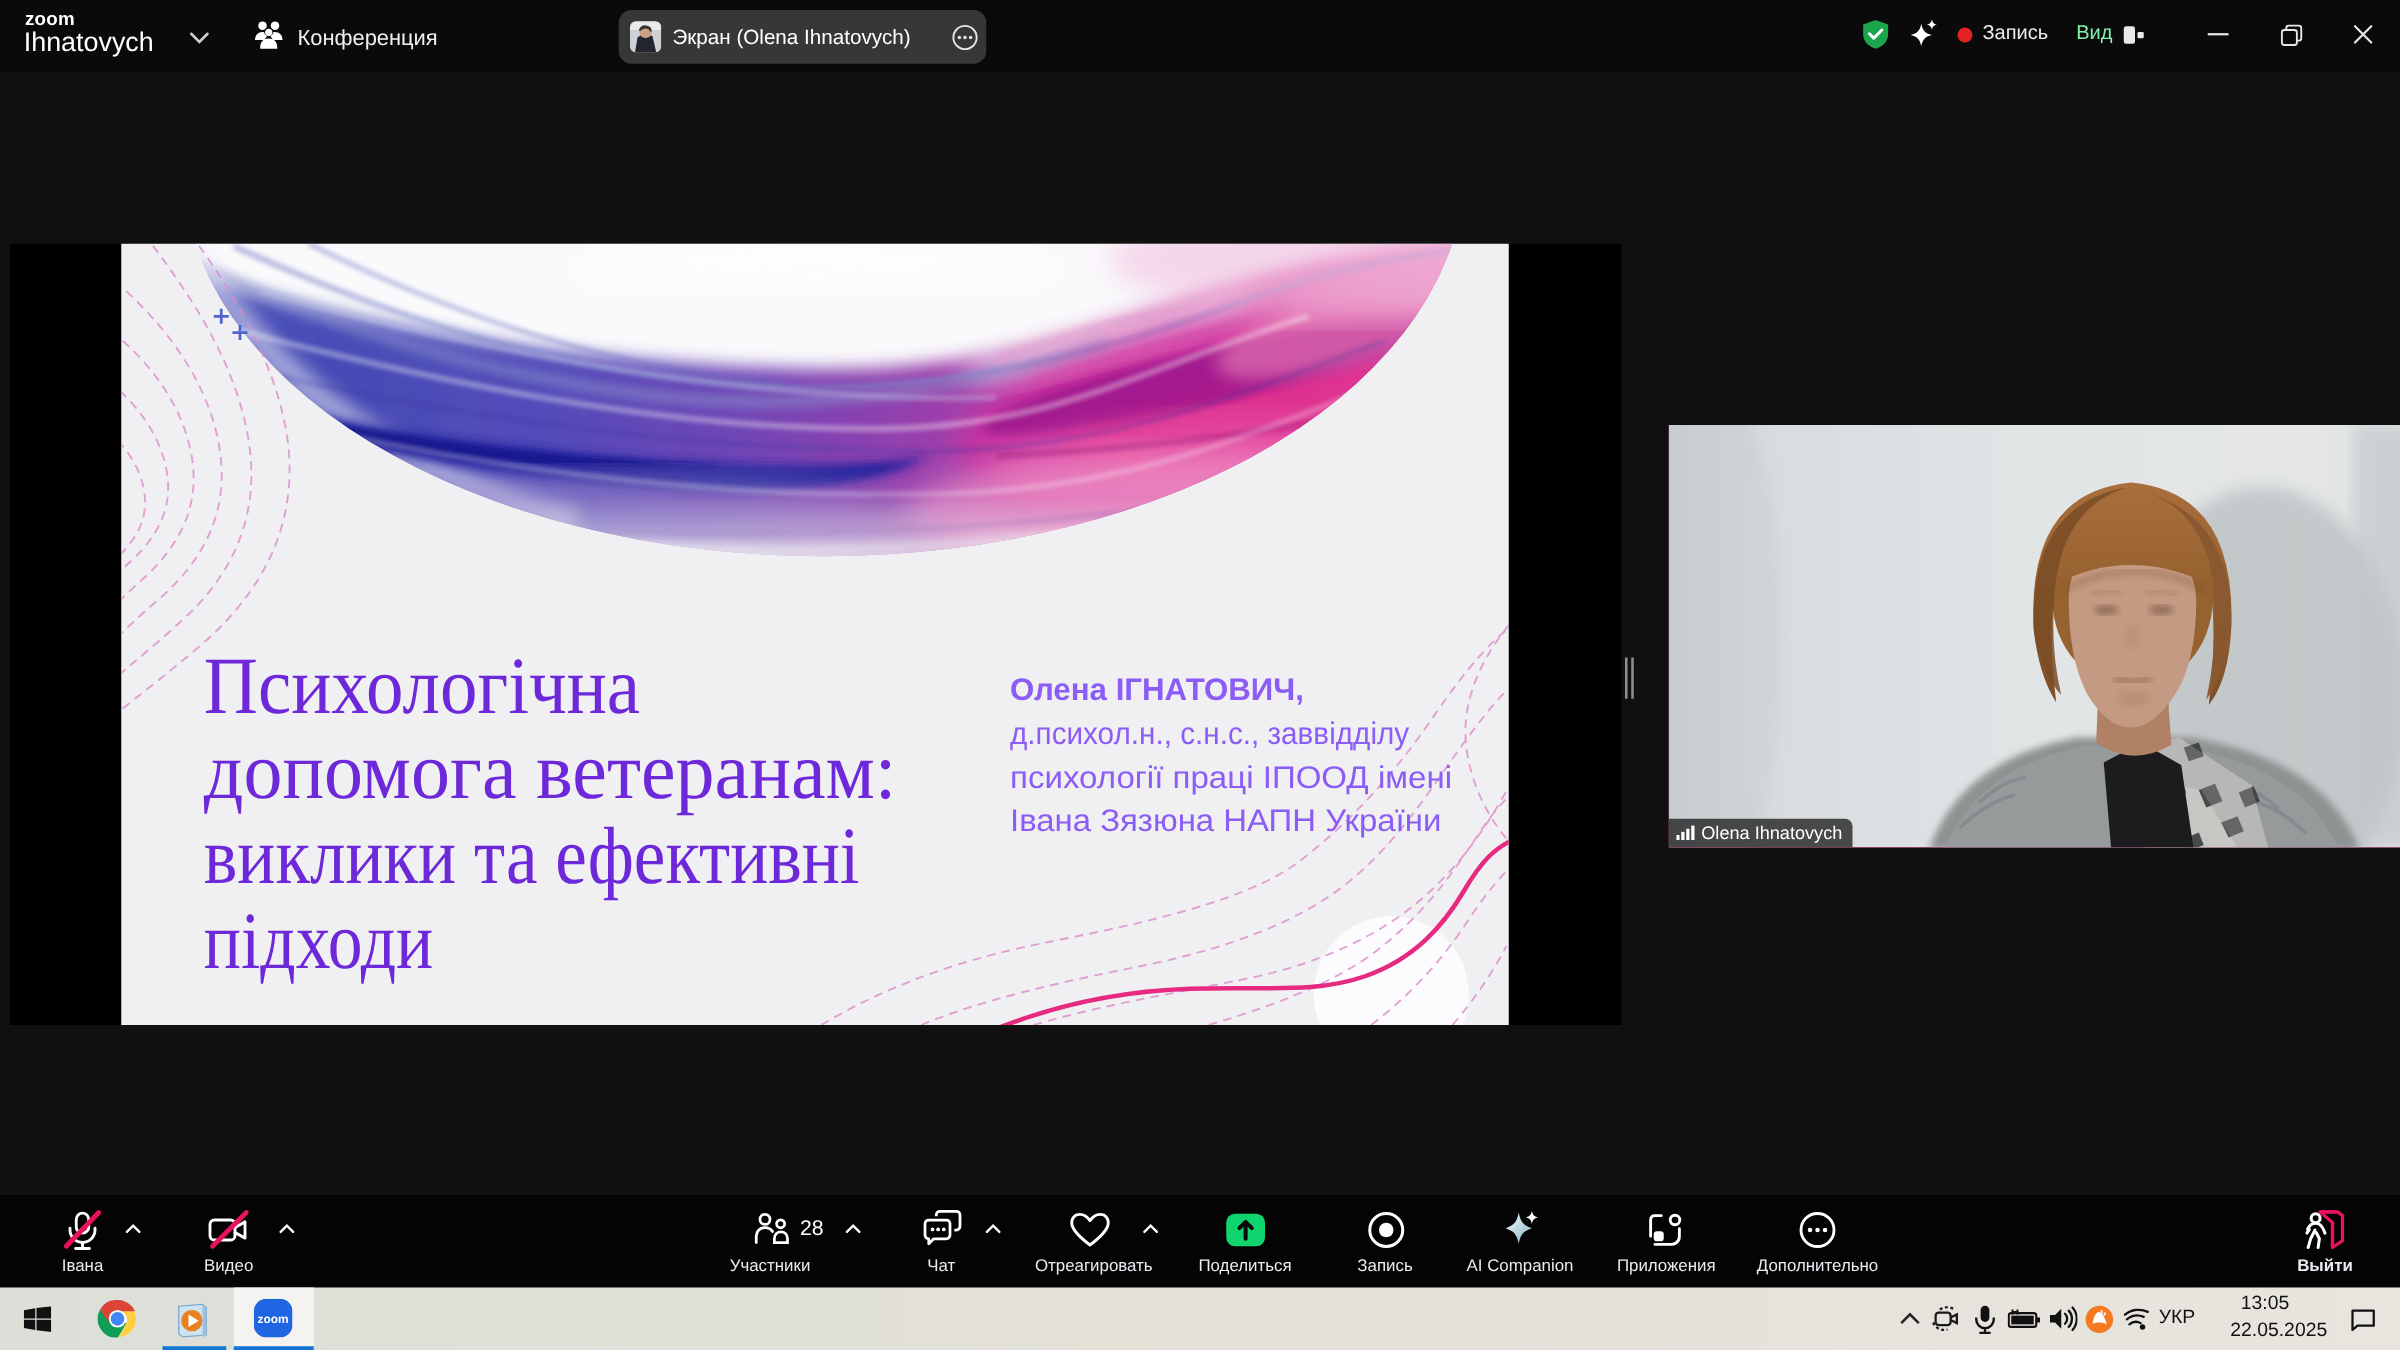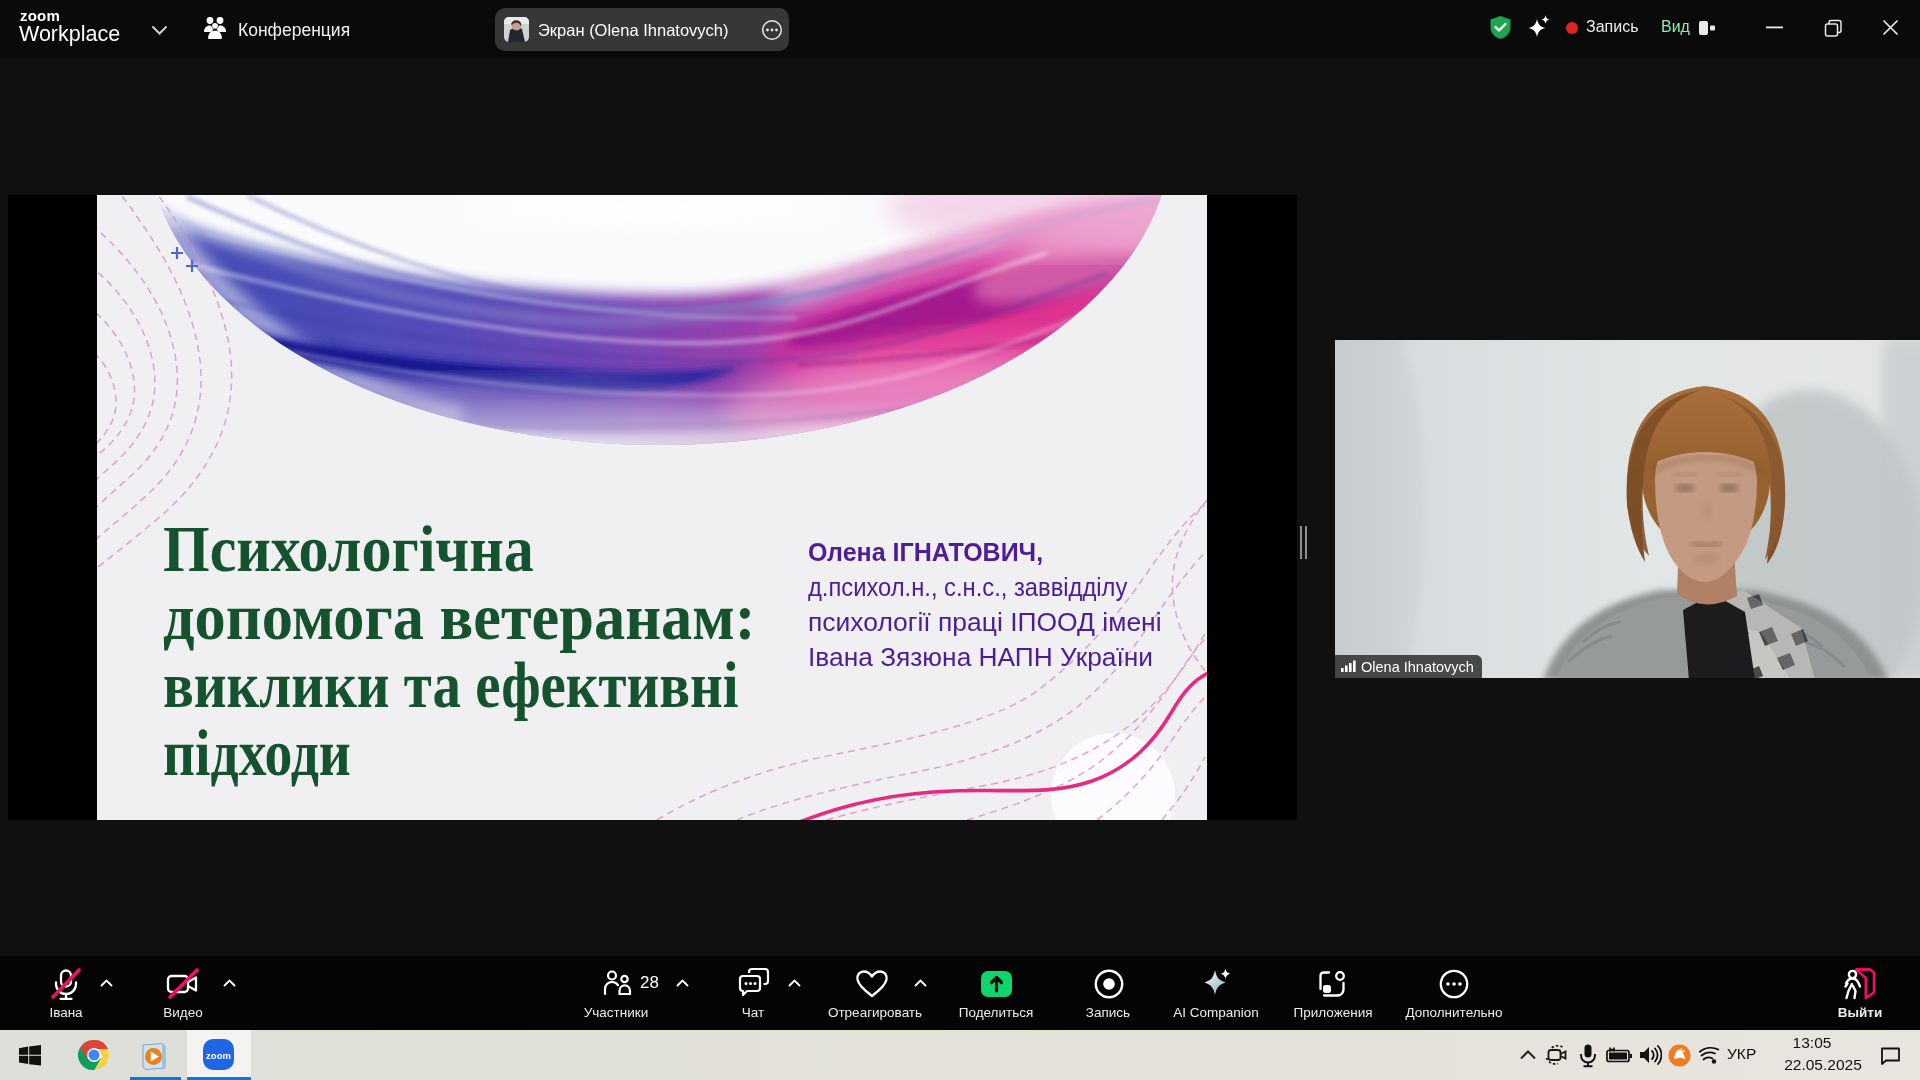--- a/index.html
+++ b/index.html
@@ -7,28 +7,28 @@
     font-family:"Liberation Sans", sans-serif; }
   .abs { position:absolute; }
   #topbar { position:absolute; left:0; top:0; width:1920px; height:58px; background:#0a0a0a; }
   #share { position:absolute; left:8px; top:195px; width:1289px; height:625px; background:#000; }
   #slide { position:absolute; left:89px; top:0px; width:1110px; height:625px; background:#f0eff1; overflow:hidden; }
   #toolbar { position:absolute; left:0; top:956px; width:1920px; height:74px; background:#040404; }
   #taskbar { position:absolute; left:0; top:1030px; width:1920px; height:50px;
     background:linear-gradient(90deg,#dcdfd8 0%,#dfe0d8 15%,#e3e1d8 45%,#e4e2da 70%,#e7e5dd 100%); }
   .tlabel { position:absolute; top:1005px; color:#e9edf1; font-size:13.5px; text-align:center; white-space:nowrap; transform:translateX(-50%); }
   .chev { position:absolute; top:979px; }
-  .titleserif { position:absolute; font-family:"Liberation Serif", serif; font-weight:bold; color:#14532d; }
+  .titleserif { position:absolute; font-family:"Liberation Serif", serif; font-weight:normal; color:#6d28d9; }
 </style>
 </head>
 <body>
 
 <div id="topbar">
   <div class="abs" style="left:20px;top:7px;color:#fff;font-size:15px;font-weight:bold;letter-spacing:.2px;">zoom</div>
-  <div class="abs" style="left:19px;top:22px;color:#fff;font-size:21.5px;font-weight:400;letter-spacing:0px;">Workplace</div>
+  <div class="abs" style="left:19px;top:22px;color:#fff;font-size:21.5px;font-weight:400;letter-spacing:0px;">Ihnatovych</div>
   <svg class="abs" style="left:151px;top:25px;" width="17" height="11" viewBox="0 0 17 11">
       <path d="M2 2 L8.5 8.5 L15 2" stroke="#cfcfcf" stroke-width="2" fill="none" stroke-linecap="round"></path>
     </svg>
 
   <svg class="abs" style="left:203px;top:16px;" width="24" height="26" viewBox="0 0 24 26">
     <circle cx="7" cy="4.5" r="3.4" fill="#fff"></circle>
     <circle cx="17" cy="4.5" r="3.4" fill="#fff"></circle>
     <path d="M1 16 c0-4 2.5-6.5 6-6.5 c2 0 3.5 .8 4.5 2 l-3 4.5 z" fill="#fff"></path>
     <path d="M23 16 c0-4-2.5-6.5-6-6.5 c-2 0-3.5 .8-4.5 2 l3 4.5 z" fill="#fff"></path>
     <circle cx="12" cy="9.5" r="3.6" fill="#0a0a0a"></circle>
@@ -199,21 +199,21 @@
   <path d="M700 628 C745 610 795 598 855 596 C915 594 955 600 995 586 C1035 572 1058 545 1074 518 C1088 494 1098 484 1115 476" fill="none" stroke="#e52a80" stroke-width="3.6"></path>
 </svg>
 
 <div class="titleserif" style="left:66px;top:320px;font-size:65px;line-height:68px;white-space:nowrap;">
 <div style="transform:scaleX(0.923);transform-origin:0 0;">Психологічна</div>
 <div style="transform:scaleX(0.9595);transform-origin:0 0;">допомога ветеранам:</div>
 <div style="transform:scaleX(0.8756);transform-origin:0 0;">виклики та ефективні</div>
 <div style="transform:scaleX(0.8564);transform-origin:0 0;">підходи</div>
 </div>
 
-<div style="position:absolute;left:711px;top:340px;color:#4c1d95;font-size:25px;line-height:35px;white-space:nowrap;">
+<div style="position:absolute;left:711px;top:340px;color:#8b5cf6;font-size:25px;line-height:35px;white-space:nowrap;">
 <div style="font-weight:bold;transform:scaleX(1.0);transform-origin:0 0;">Олена ІГНАТОВИЧ,</div>
 <div style="transform:scaleX(0.950);transform-origin:0 0;">д.психол.н., с.н.с., заввідділу</div>
 <div style="transform:scaleX(1.058);transform-origin:0 0;">психології праці ІПООД імені</div>
 <div style="transform:scaleX(1.053);transform-origin:0 0;">Івана Зязюна НАПН України</div>
 </div>
 </div>
 </div>
 
 <div class="abs" style="left:1300px;top:526px;width:2px;height:33px;background:#909090;"></div>
 <div class="abs" style="left:1304.5px;top:526px;width:2px;height:33px;background:#909090;"></div>

